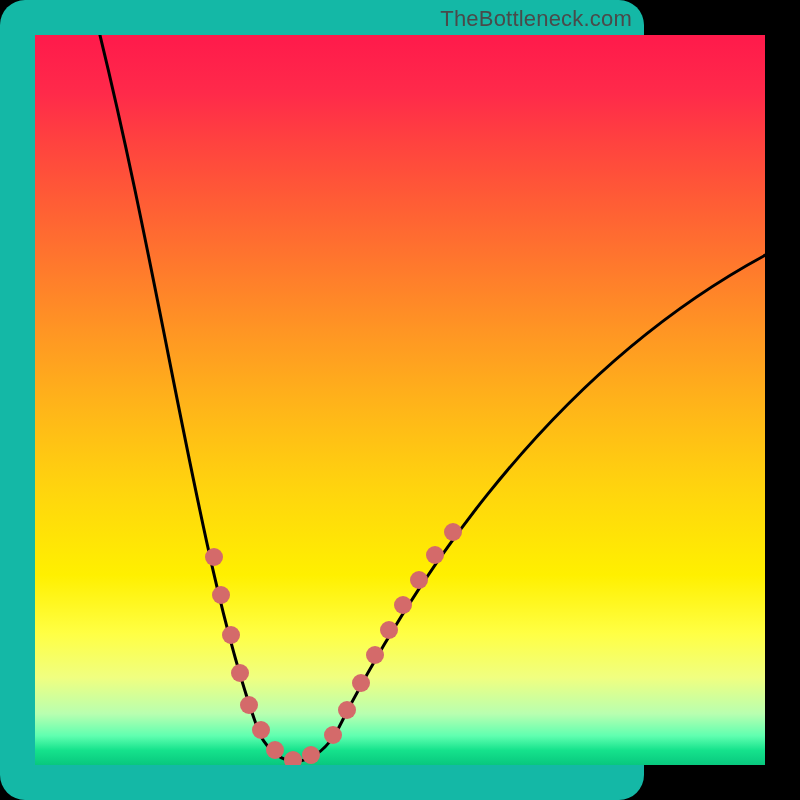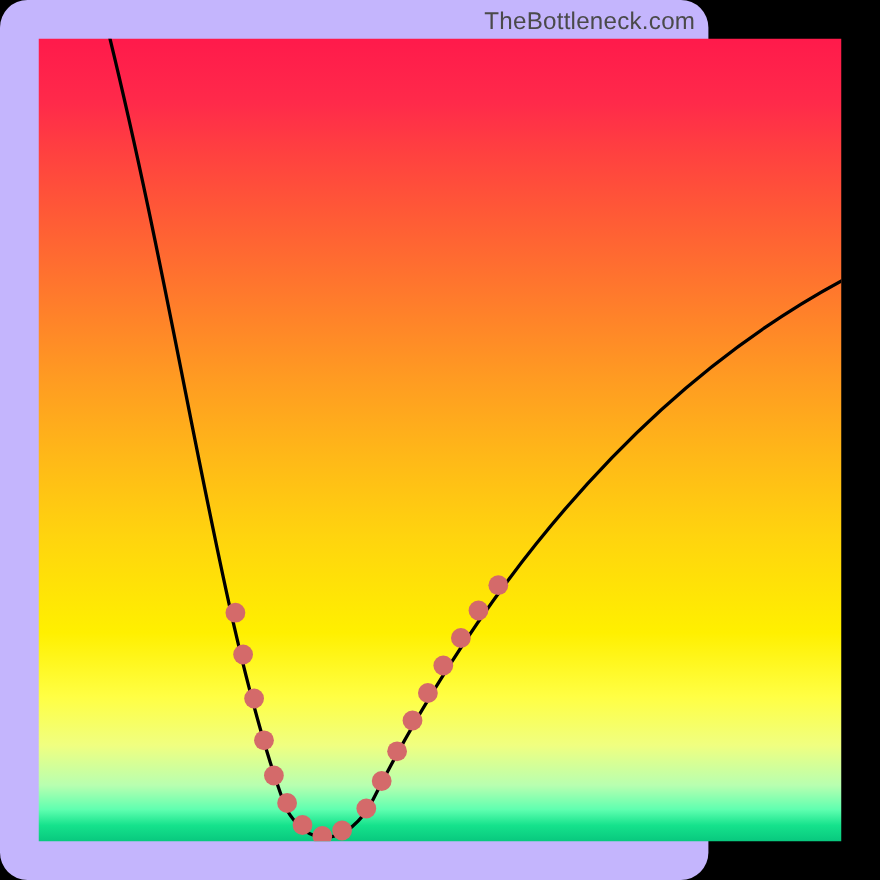--- a/index.html
+++ b/index.html
@@ -8,21 +8,21 @@
     width: 800px;
     height: 800px;
     overflow: hidden;
     background: #000;
     font-family: Arial, Helvetica, sans-serif;
   }
   .frame {
     position: relative;
     width: 644px;
     height: 800px;
-    background: #c4b5fd;
+    background: #14b8a6;
     border-radius: 25px;
   }
   .plot-area {
     position: absolute;
     left: 35px;
     top: 35px;
     width: 730px;
     height: 730px;
     overflow: hidden;
   }

